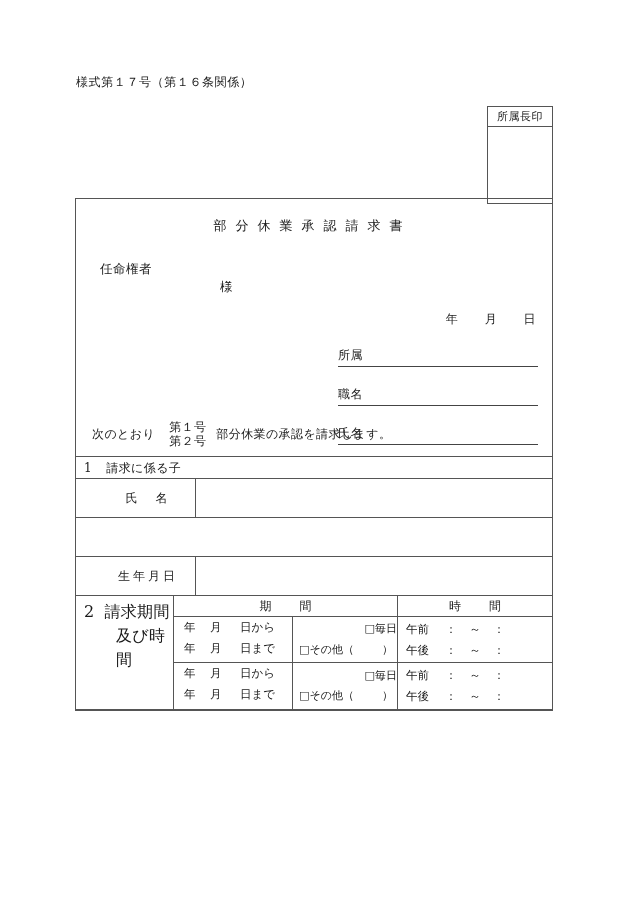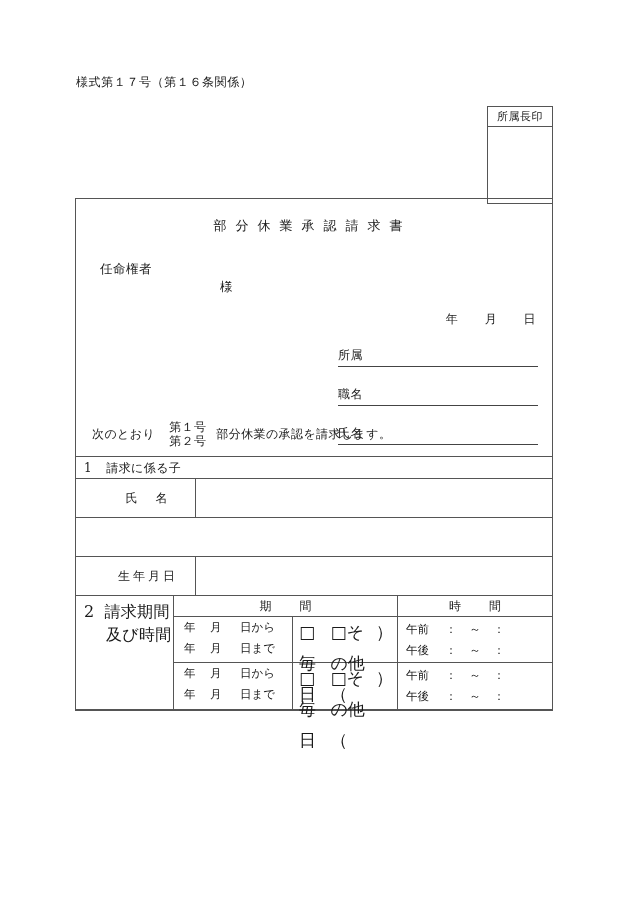--- a/index.html
+++ b/index.html
@@ -185,21 +185,21 @@
   }
   .s2-head {
     width: 98px;
     border-right: 1px solid #555;
     box-sizing: border-box;
     padding: 4px 0 0 8px;
     font-size: 16px;
     line-height: 1.5;
     letter-spacing: 0.3px;
   }
-  .s2-head .ln2 { margin-left: 22px; font-family: Liberation Mono, monospace; }
+  .s2-head .ln2 { margin-left: 32px; }
   .s2-body {
     flex: 1;
     display: flex;
     flex-direction: column;
   }
   .s2-colhead {
     display: flex;
     height: 21px;
     border-bottom: 1px solid #555;
     box-sizing: border-box;
@@ -240,25 +240,26 @@
     line-height: 1.82;
   }
   .s2-dates .dt span { display: inline-block; }
   .s2-dates .y { width: 26px; }
   .s2-dates .m { width: 30px; }
   .s2-freq {
     width: 105px;
     border-right: 1px solid #555;
     box-sizing: border-box;
     display: flex;
-    flex-direction: row;
+    flex-direction: column;
     justify-content: center;
     padding-left: 6px;
-    font-size: 17px;
+    font-size: 11px;
     line-height: 1.82;
+    text-align: right;
   }
   .s2-freq .other { display: flex; }
   .s2-freq .other .paren-close { margin-left: auto; margin-right: 4px; }
   .s2-times {
     flex: 1;
     display: flex;
     flex-direction: column;
     justify-content: center;
     padding-left: 8px;
     font-size: 11.5px;

